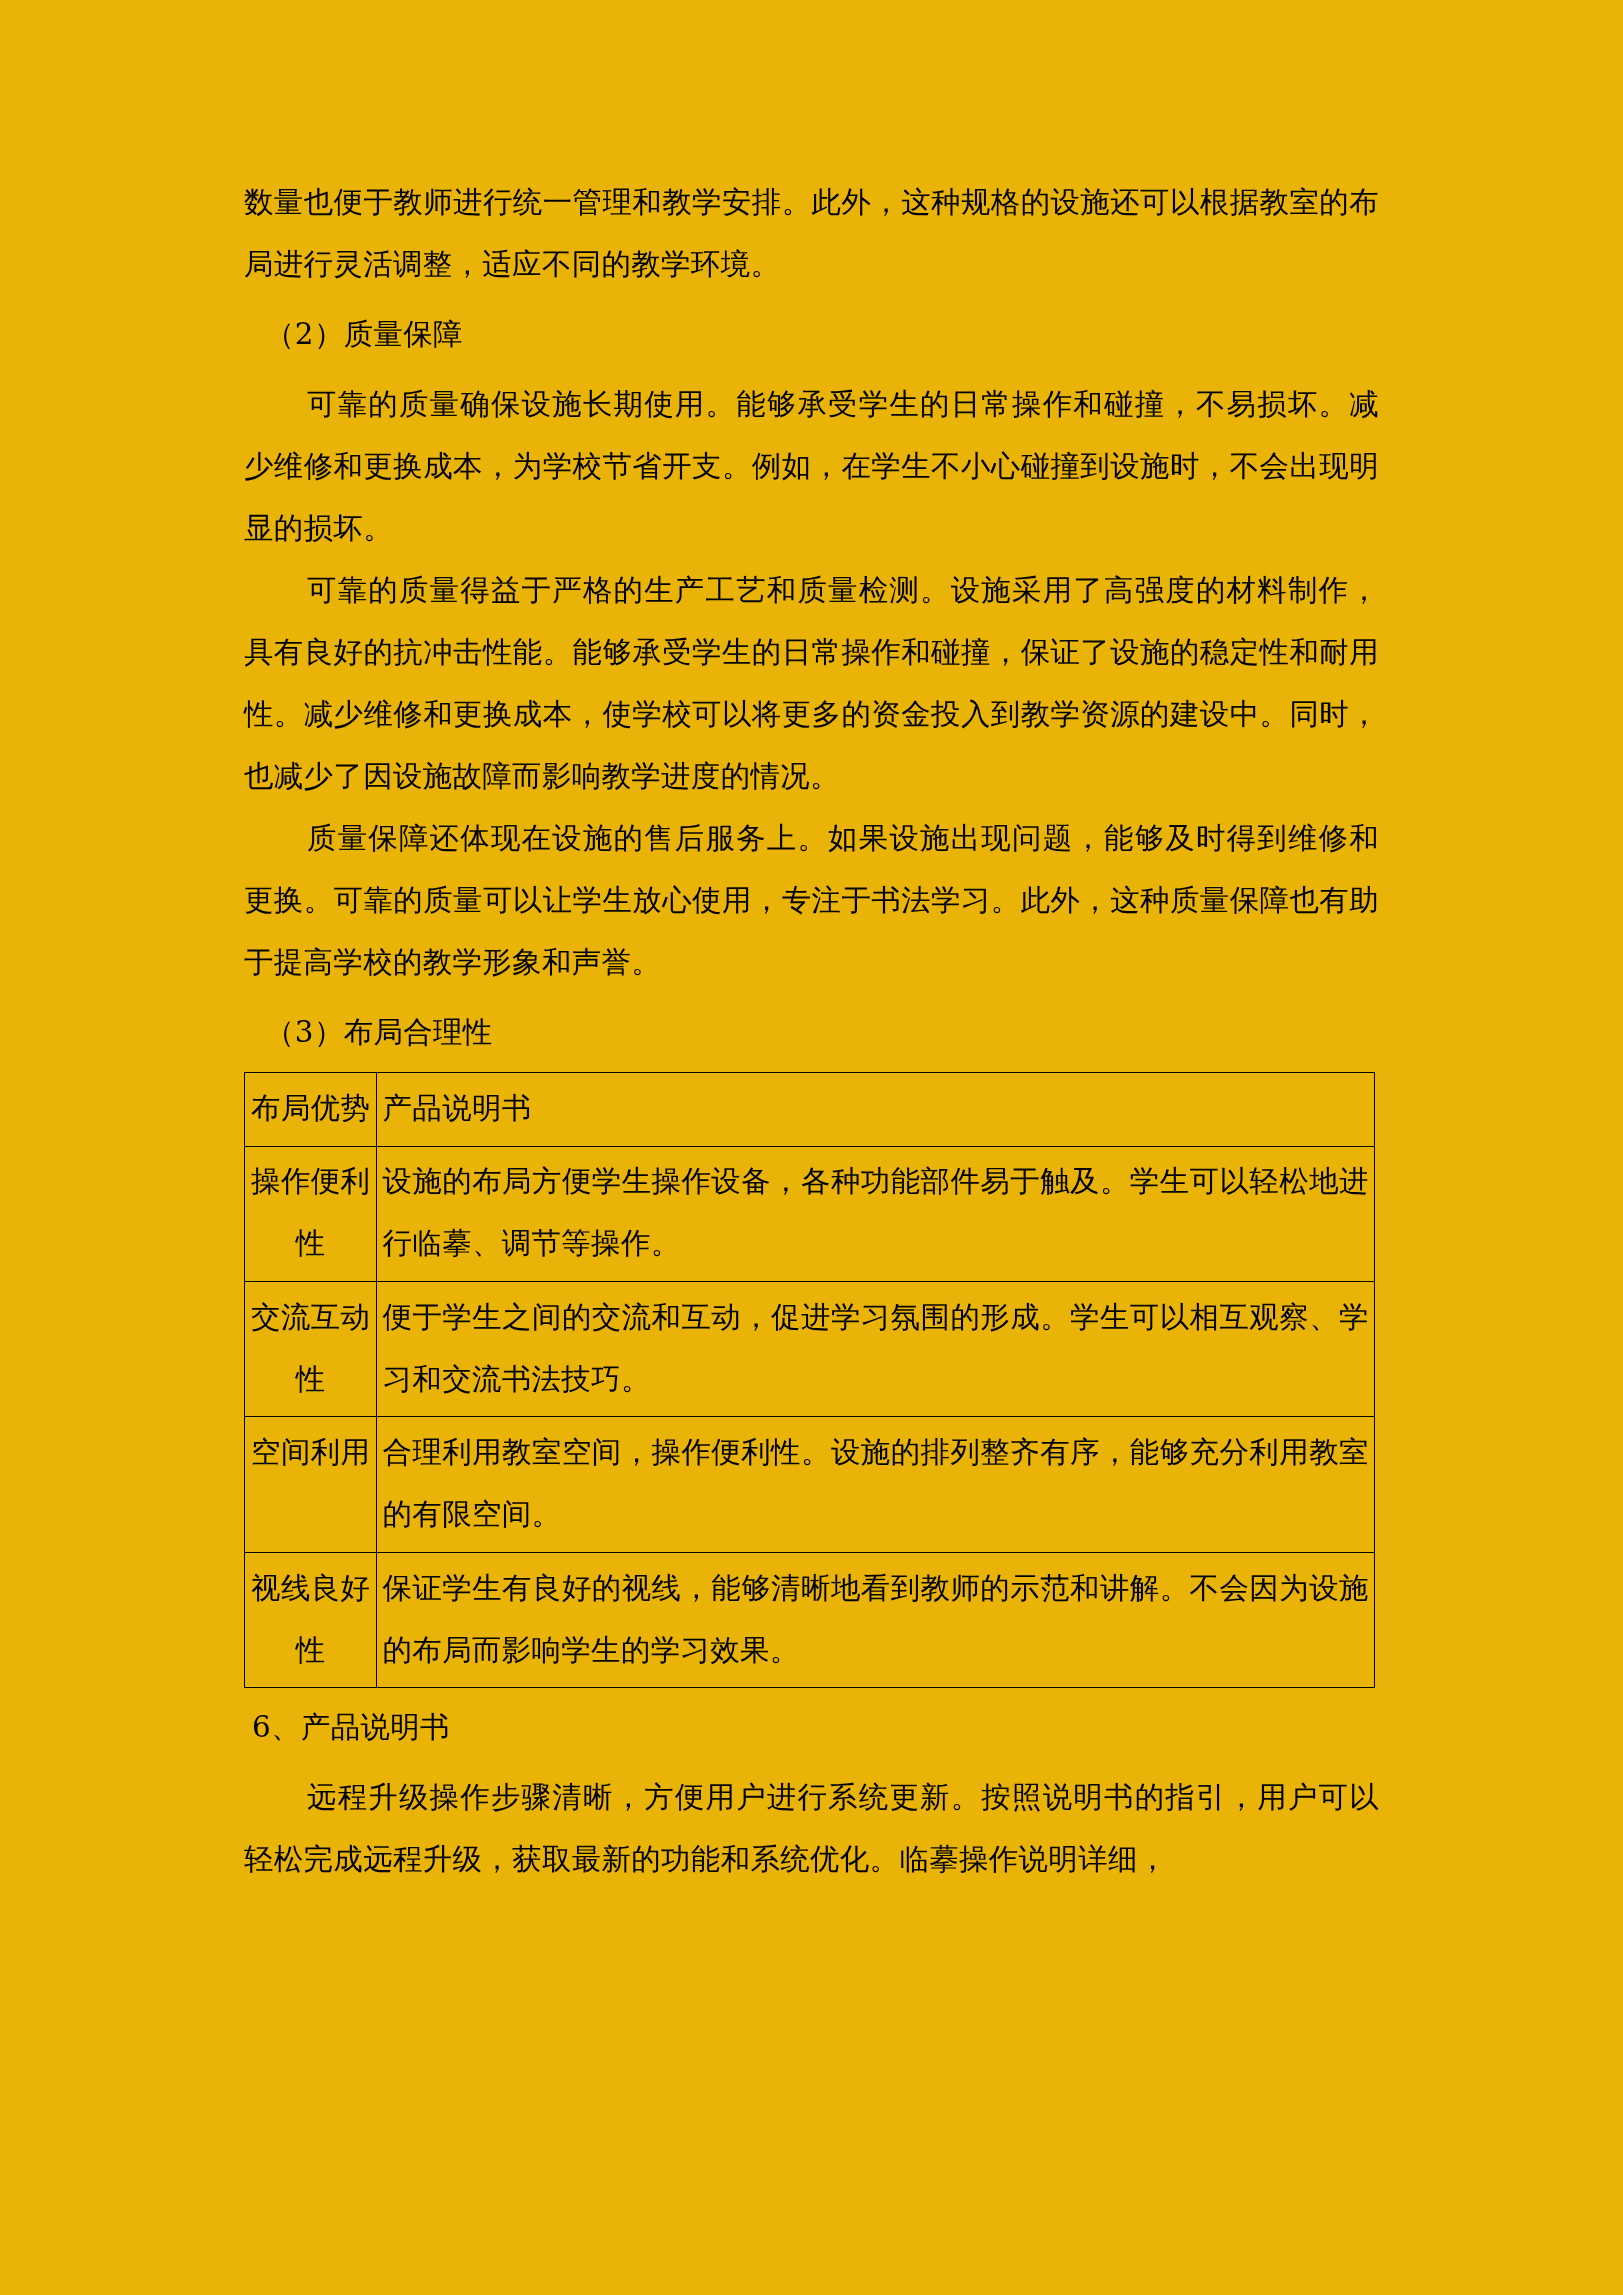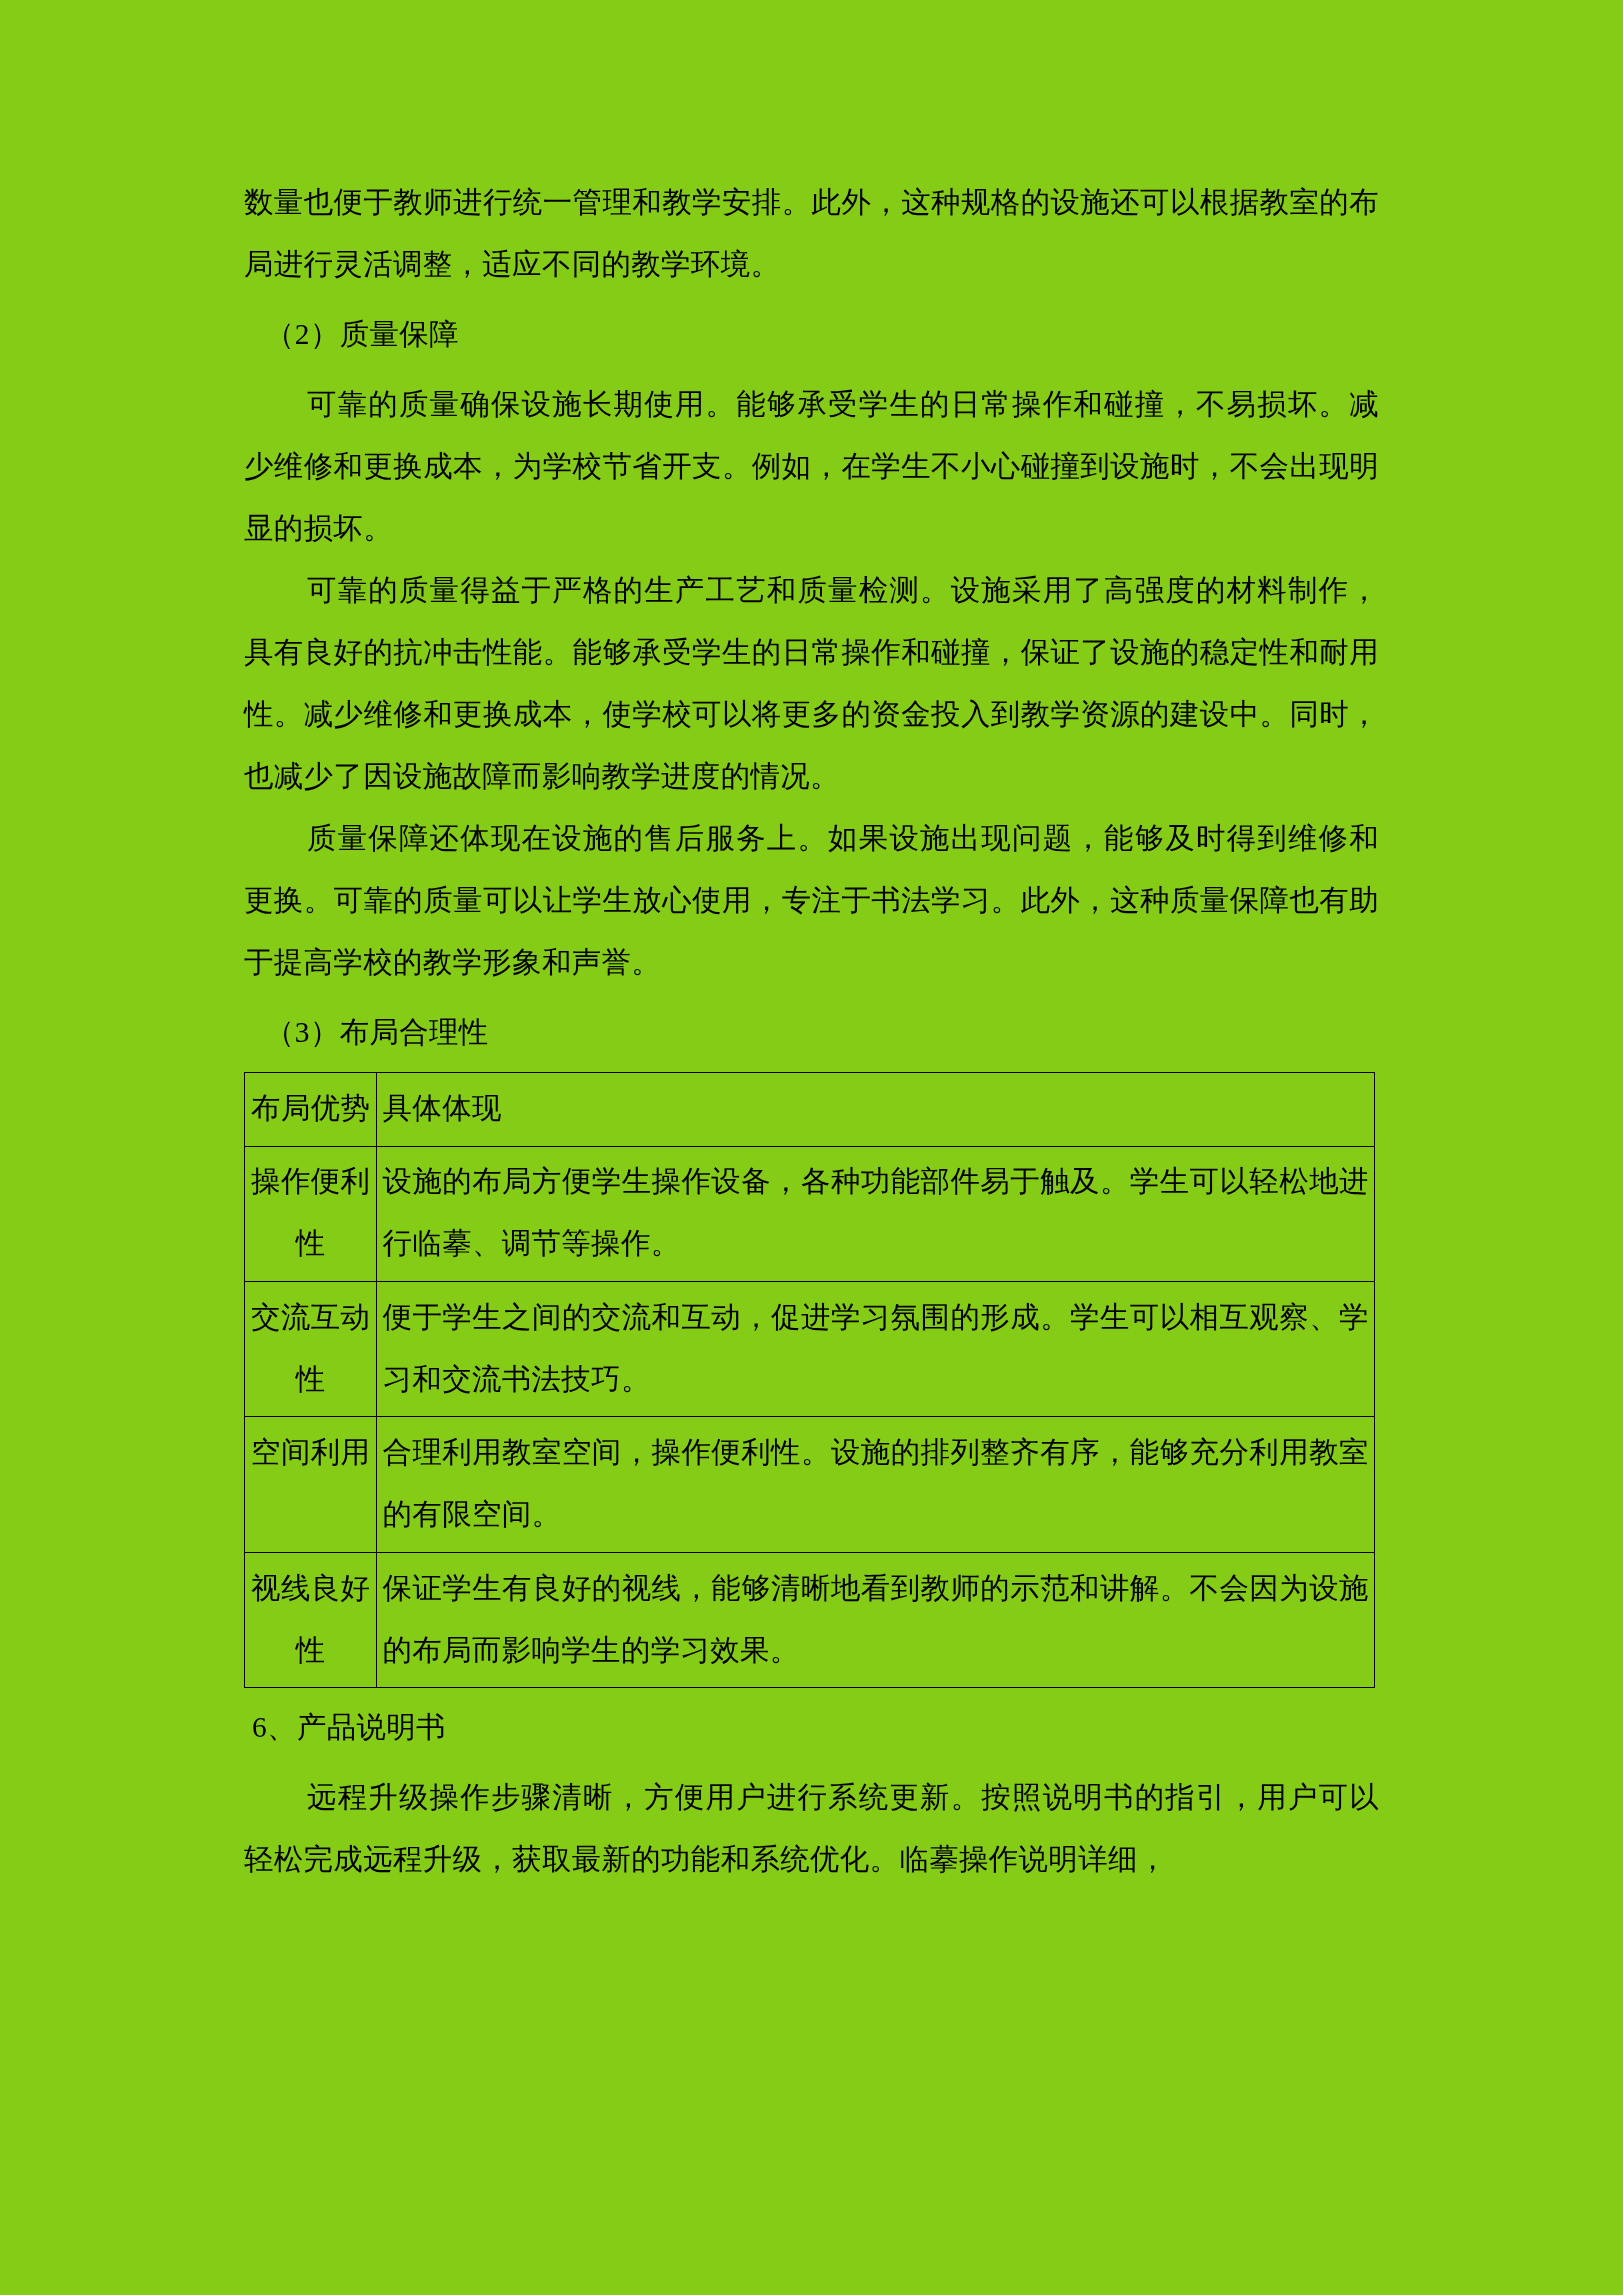--- a/index.html
+++ b/index.html
@@ -8,25 +8,24 @@
     background: #ffffff;
   }
   body {
     font-family: "DejaVu Serif", "Liberation Serif", serif;
     color: #000000;
   }
   .page {
     position: relative;
     width: 1623px;
     height: 2295px;
-    background: #84cc16;
+    background: #eab308;
     box-sizing: border-box;
     padding: 0;
     overflow: hidden;
-    font-family: Liberation Serif, serif;
   }
   .content {
     position: absolute;
     left: 244px;
     top: 171px;
     width: 1135px;
   }
   .para {
     font-size: 29.4px;
     line-height: 62px;
@@ -91,21 +90,21 @@
     <p class="para indent">可靠的质量得益于严格的生产工艺和质量检测。设施采用了高强度的材料制作，具有良好的抗冲击性能。能够承受学生的日常操作和碰撞，保证了设施的稳定性和耐用性。减少维修和更换成本，使学校可以将更多的资金投入到教学资源的建设中。同时，也减少了因设施故障而影响教学进度的情况。</p>
 
     <p class="para indent">质量保障还体现在设施的售后服务上。如果设施出现问题，能够及时得到维修和更换。可靠的质量可以让学生放心使用，专注于书法学习。此外，这种质量保障也有助于提高学校的教学形象和声誉。</p>
 
     <p class="heading">（3）布局合理性</p>
 
     <table class="layout-table">
       <tbody>
         <tr>
           <td class="col-label">布局优势</td>
-          <td class="col-detail hdr-detail">具体体现</td>
+          <td class="col-detail hdr-detail">产品说明书</td>
         </tr>
         <tr>
           <td class="col-label">操作便利性</td>
           <td class="col-detail">设施的布局方便学生操作设备，各种功能部件易于触及。学生可以轻松地进行临摹、调节等操作。</td>
         </tr>
         <tr>
           <td class="col-label">交流互动性</td>
           <td class="col-detail">便于学生之间的交流和互动，促进学习氛围的形成。学生可以相互观察、学习和交流书法技巧。</td>
         </tr>
         <tr>

